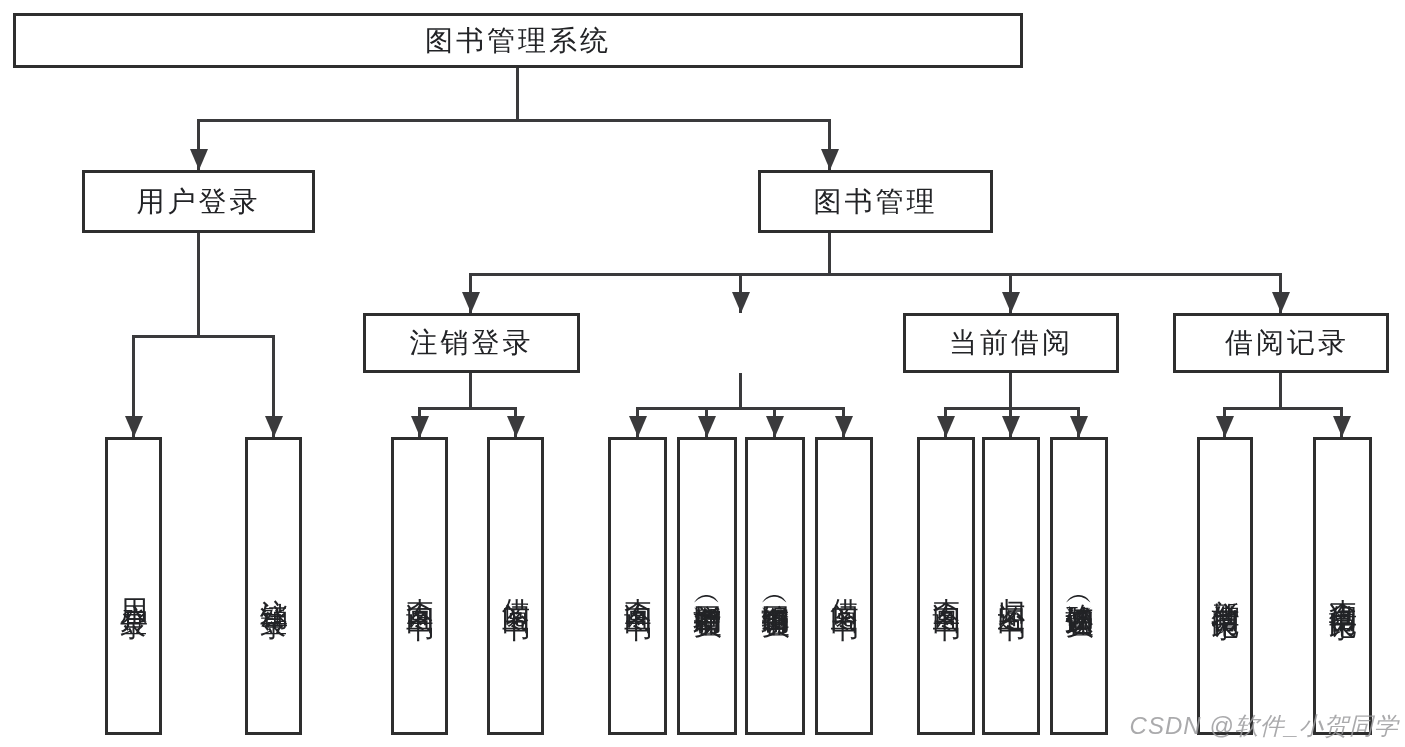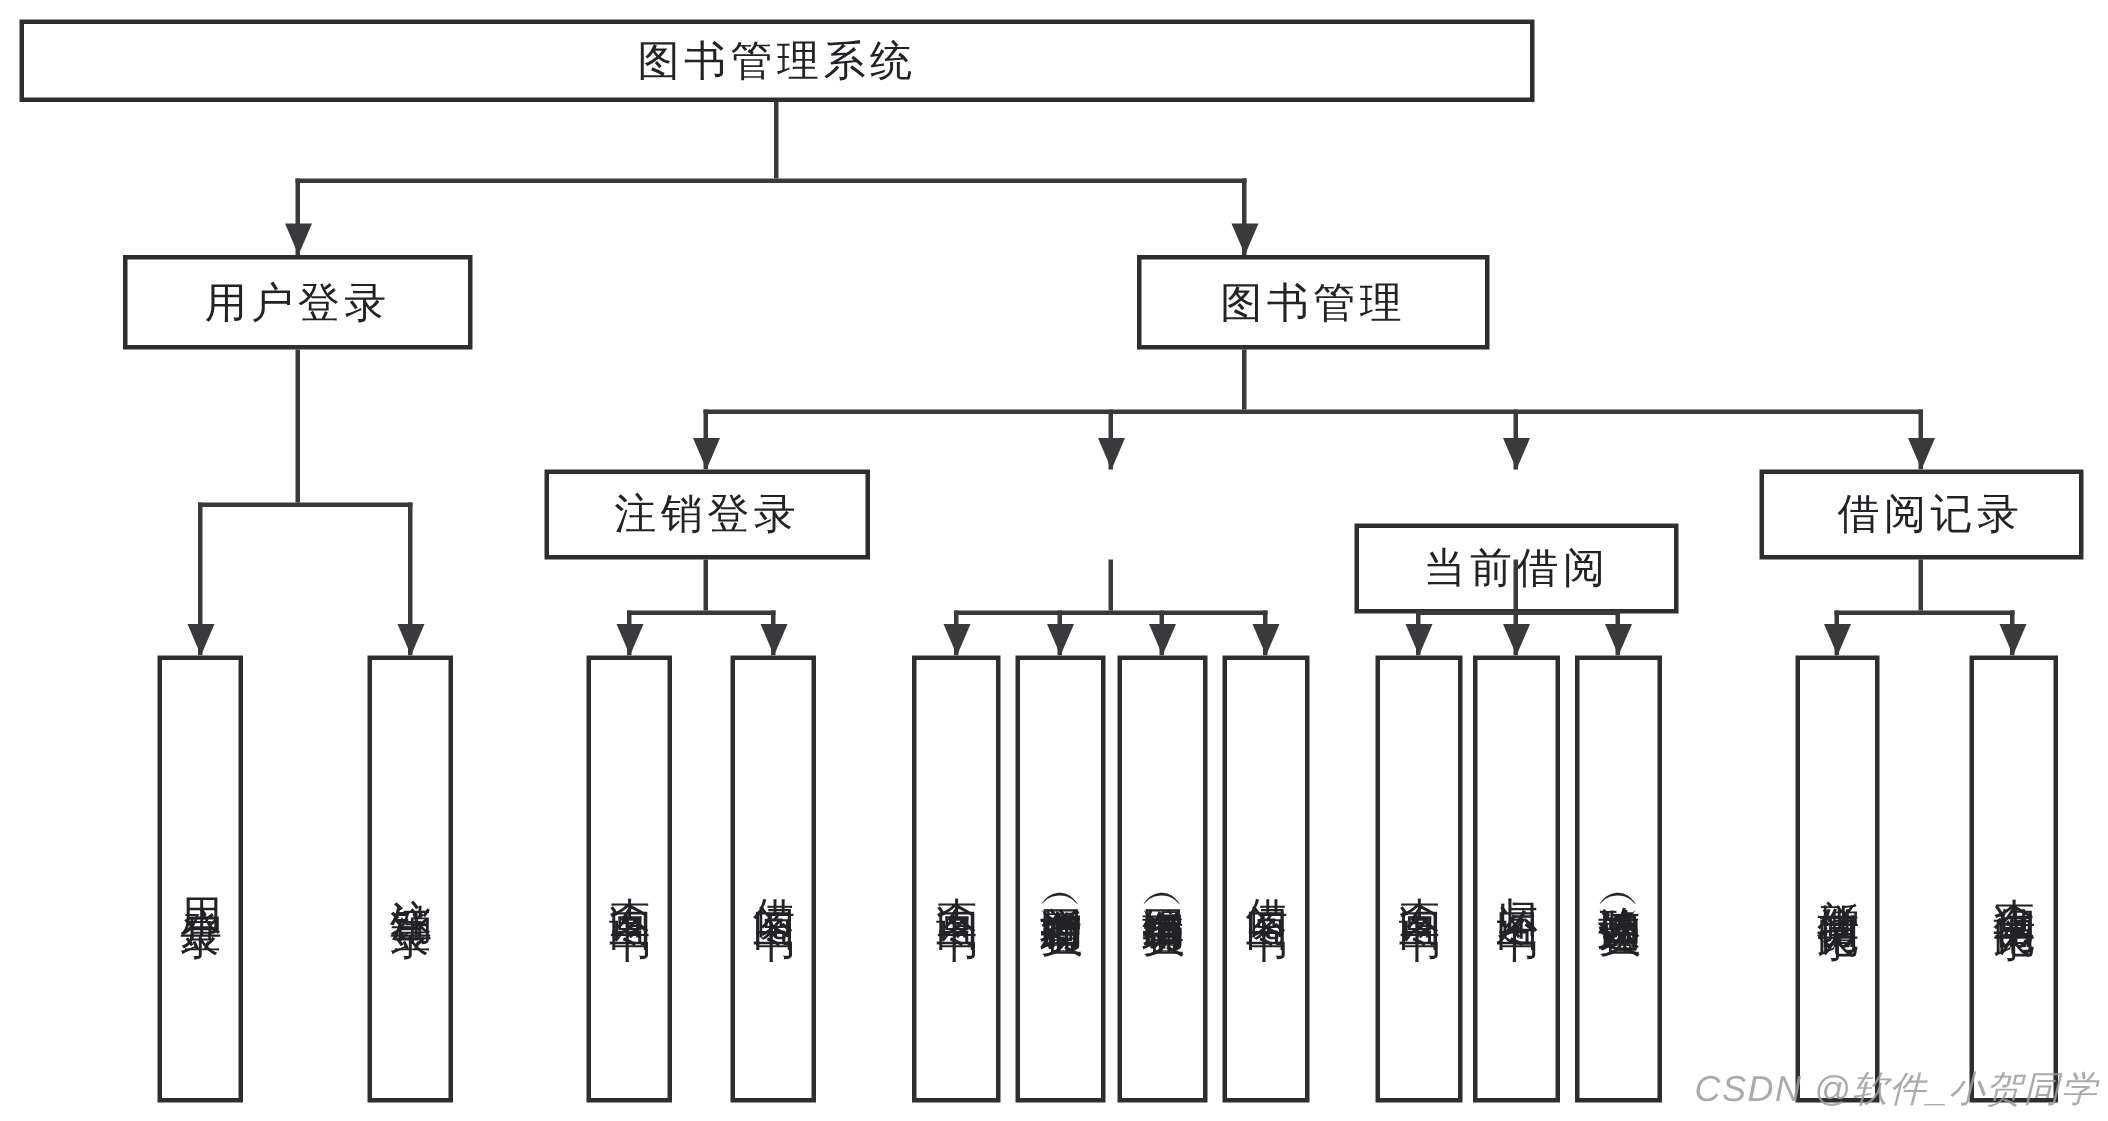--- a/index.html
+++ b/index.html
@@ -58,21 +58,21 @@
   <div class="arrow" style="left:272px; top:335px; height:102px;"></div>
 
   <div class="vline" style="left:828px; top:233px; height:40px;"></div>
   <div class="hline" style="left:469px; top:273px; width:813px;"></div>
   <div class="arrow" style="left:469px; top:273px; height:40px;"></div>
   <div class="arrow" style="left:739px; top:273px; height:40px;"></div>
   <div class="arrow" style="left:1009px; top:273px; height:40px;"></div>
   <div class="arrow" style="left:1279px; top:273px; height:40px;"></div>
 
   <div class="box" style="left:363px; top:313px; width:217px; height:60px;">注销登录</div>
-  <div class="box" style="left:903px; top:313px; width:216px; height:60px;margin-top:36px;">当前借阅</div>
+  <div class="box" style="left:903px; top:313px; width:216px; height:60px;">当前借阅</div>
   <div class="box" style="left:1173px; top:313px; width:216px; height:60px;padding-left:12px;">借阅记录</div>
 
   <div class="vline" style="left:469px; top:373px; height:34px;"></div>
   <div class="hline" style="left:418px; top:407px; width:99px;"></div>
   <div class="arrow" style="left:418px; top:407px; height:30px;"></div>
   <div class="arrow" style="left:514px; top:407px; height:30px;"></div>
 
   <div class="vline" style="left:739px; top:373px; height:34px;"></div>
   <div class="hline" style="left:636px; top:407px; width:209px;"></div>
   <div class="arrow" style="left:636px; top:407px; height:30px;"></div>

